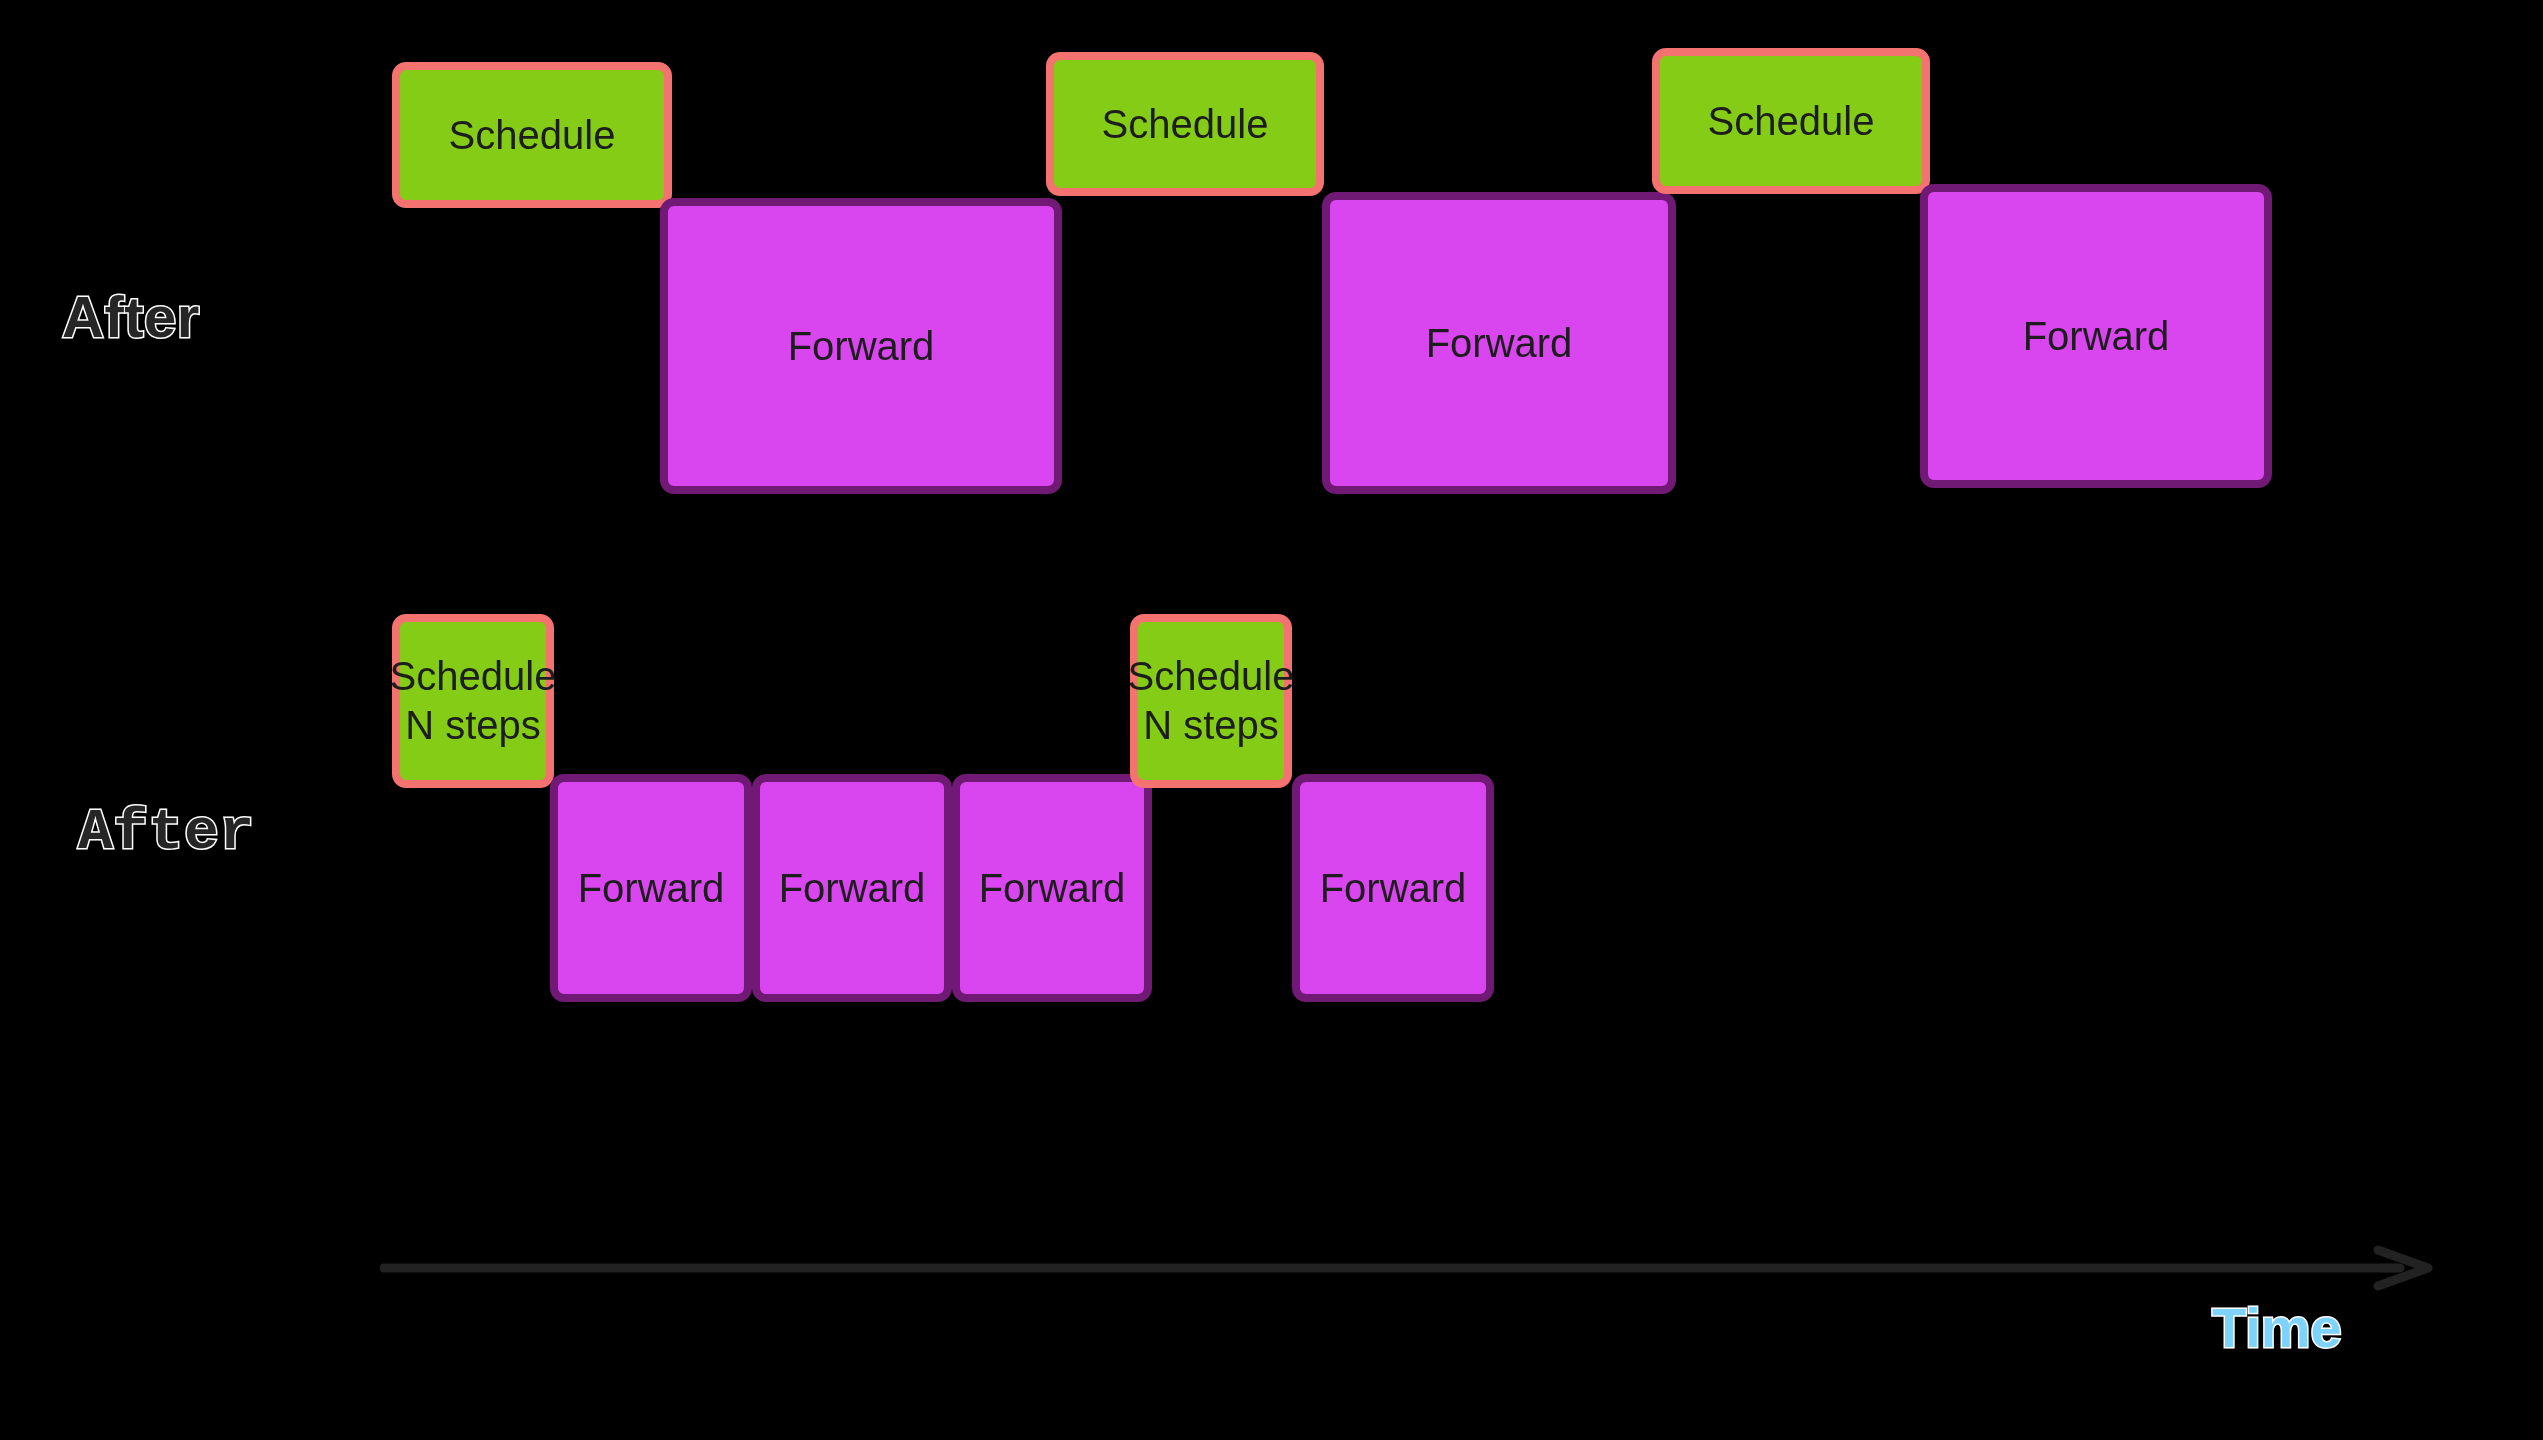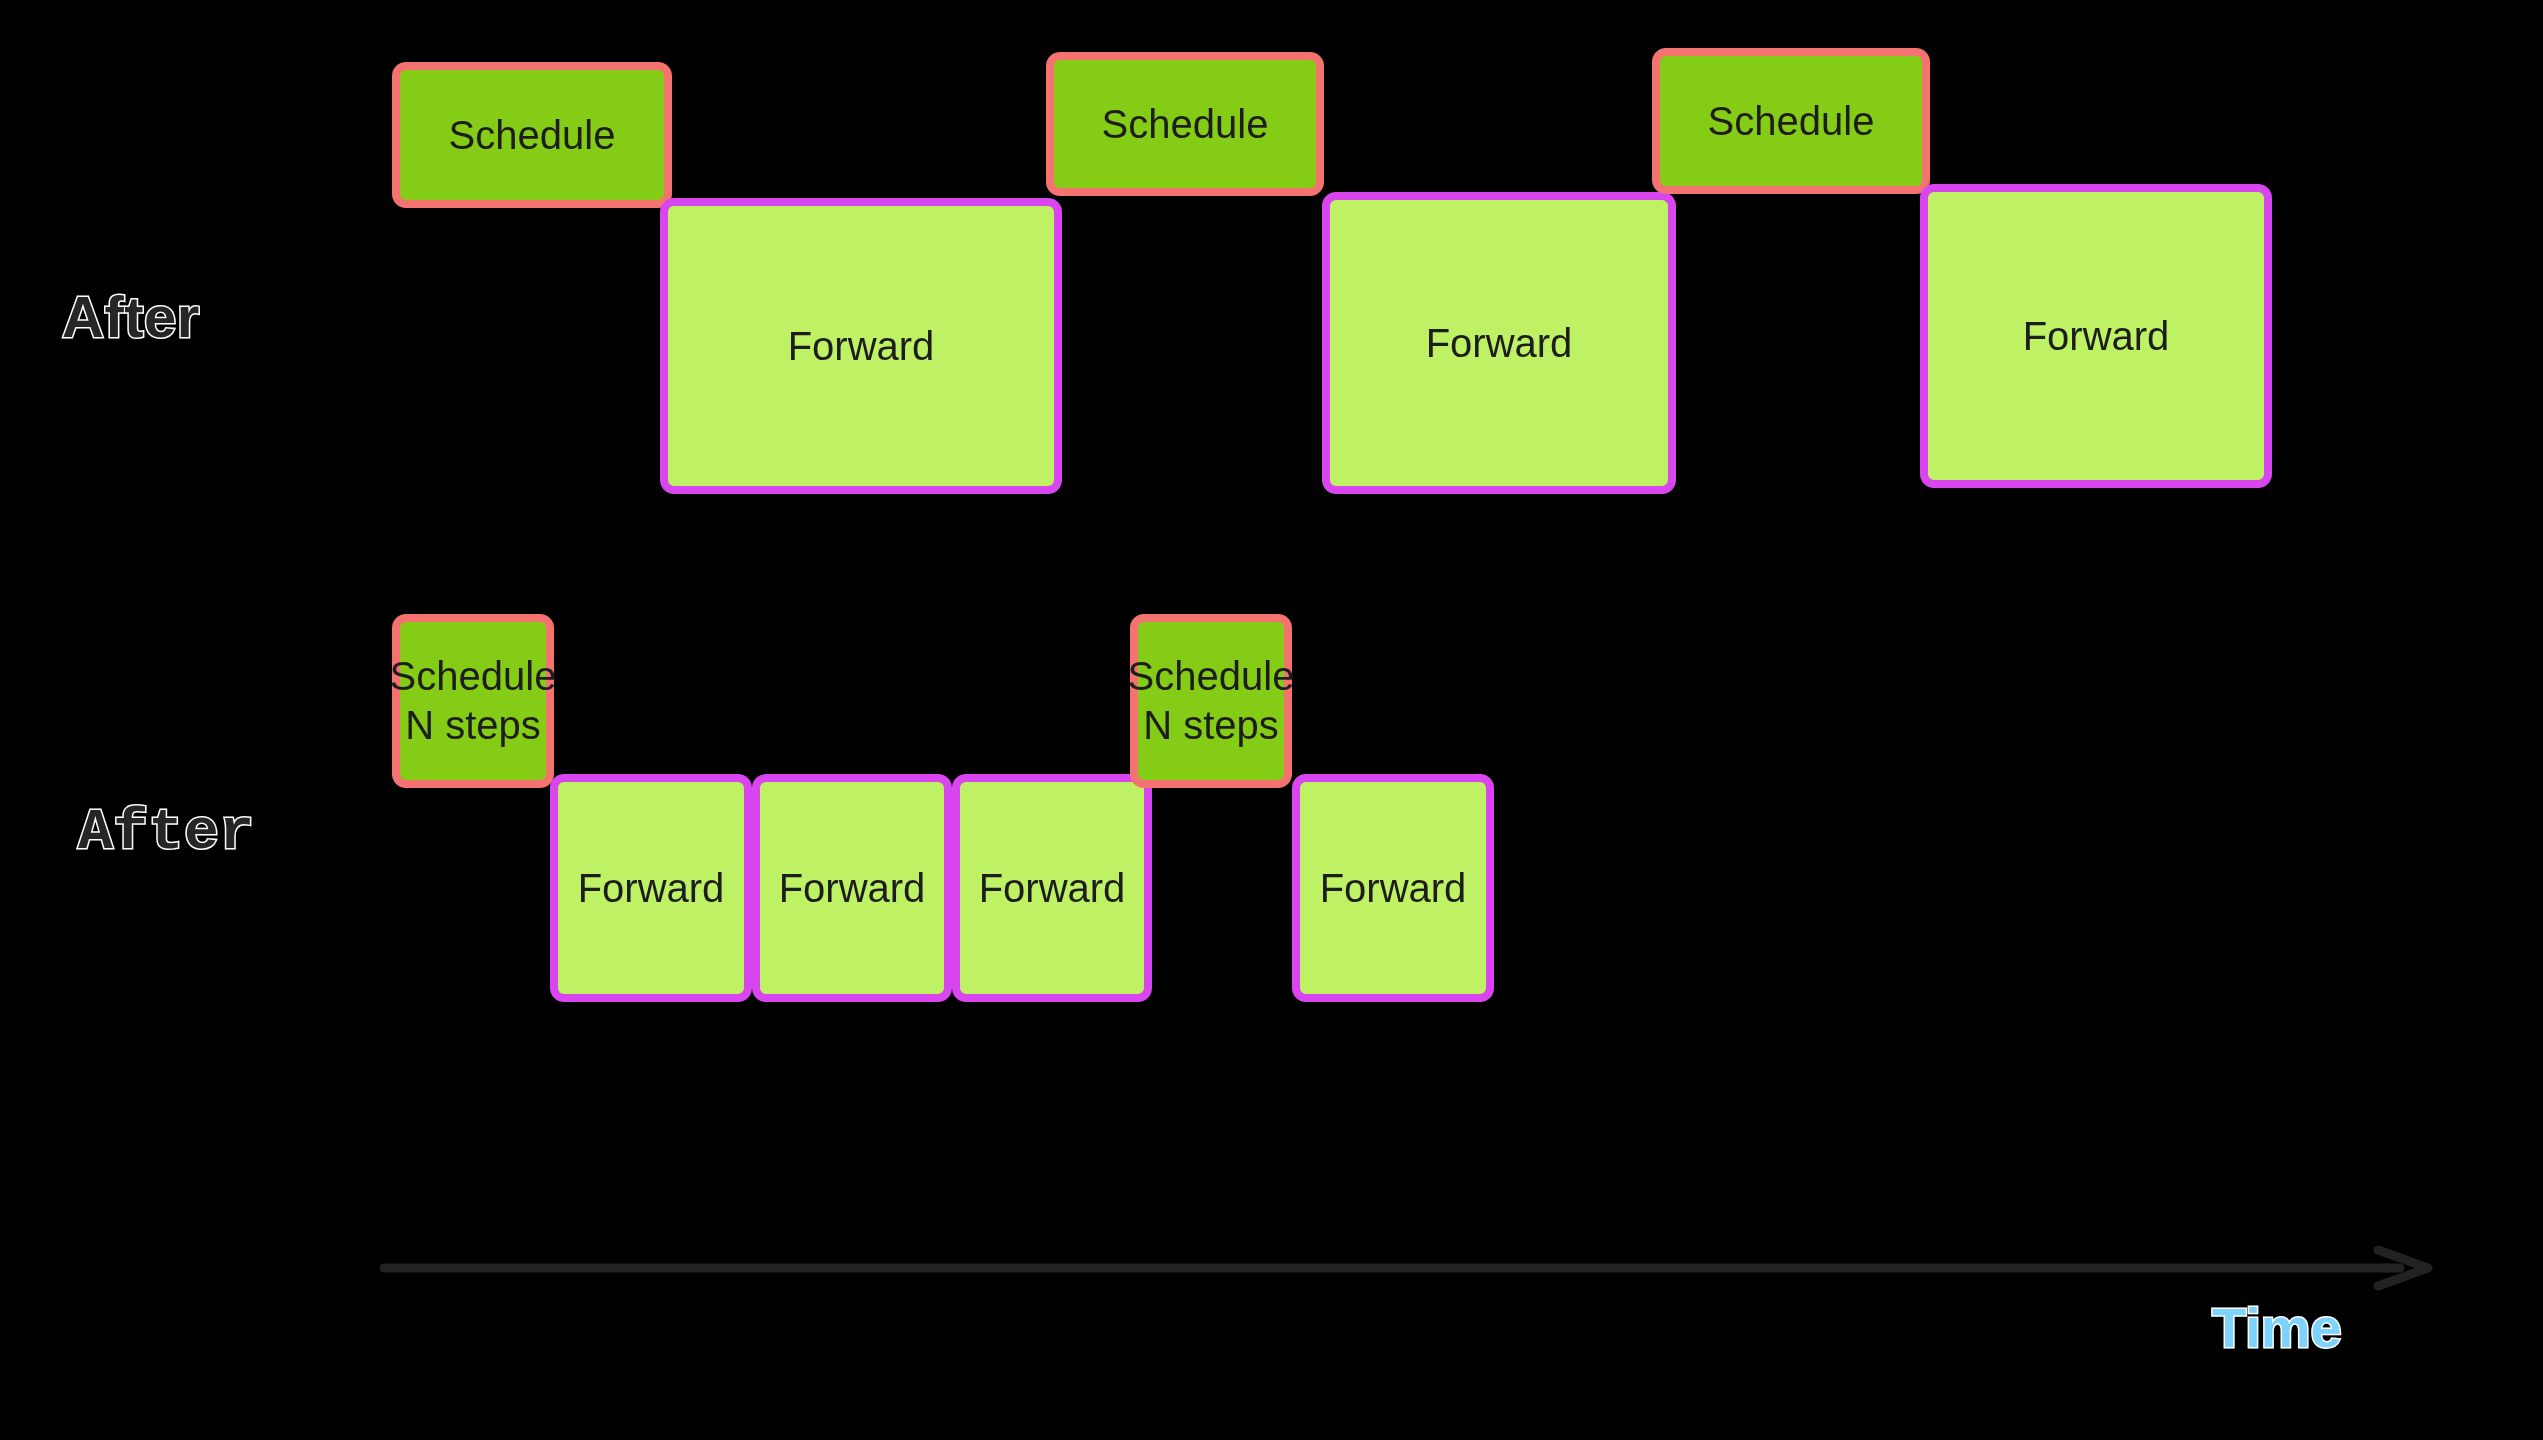--- a/index.html
+++ b/index.html
@@ -51,22 +51,22 @@
     font-size: 40px;
     font-weight: 400;
     line-height: 1.22;
     white-space: pre-line;
   }
   .box.schedule {
     background: #84cc16;
     border: 8px solid #F4726F;
   }
   .box.forward {
-    background: #bef264;
-    border: 8px solid #d946ef;
+    background: #d946ef;
+    border: 8px solid #701a75;
   }
 
   
   #time-axis {
     position: absolute;
     left: 380px;
     top: 1240px;
     width: 2060px;
     height: 56px;
   }

